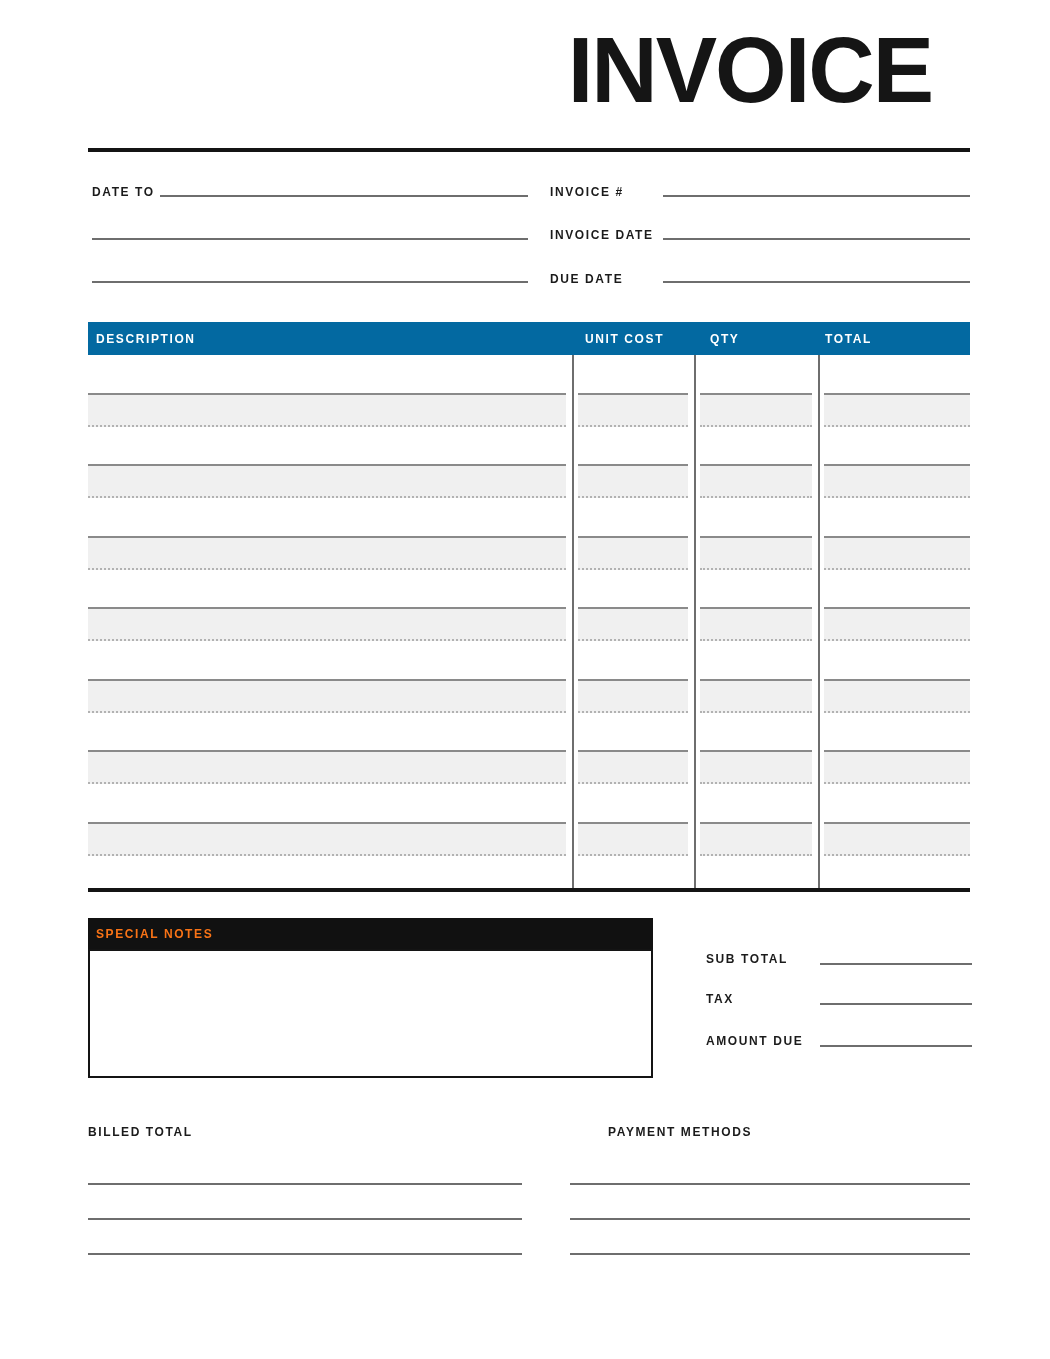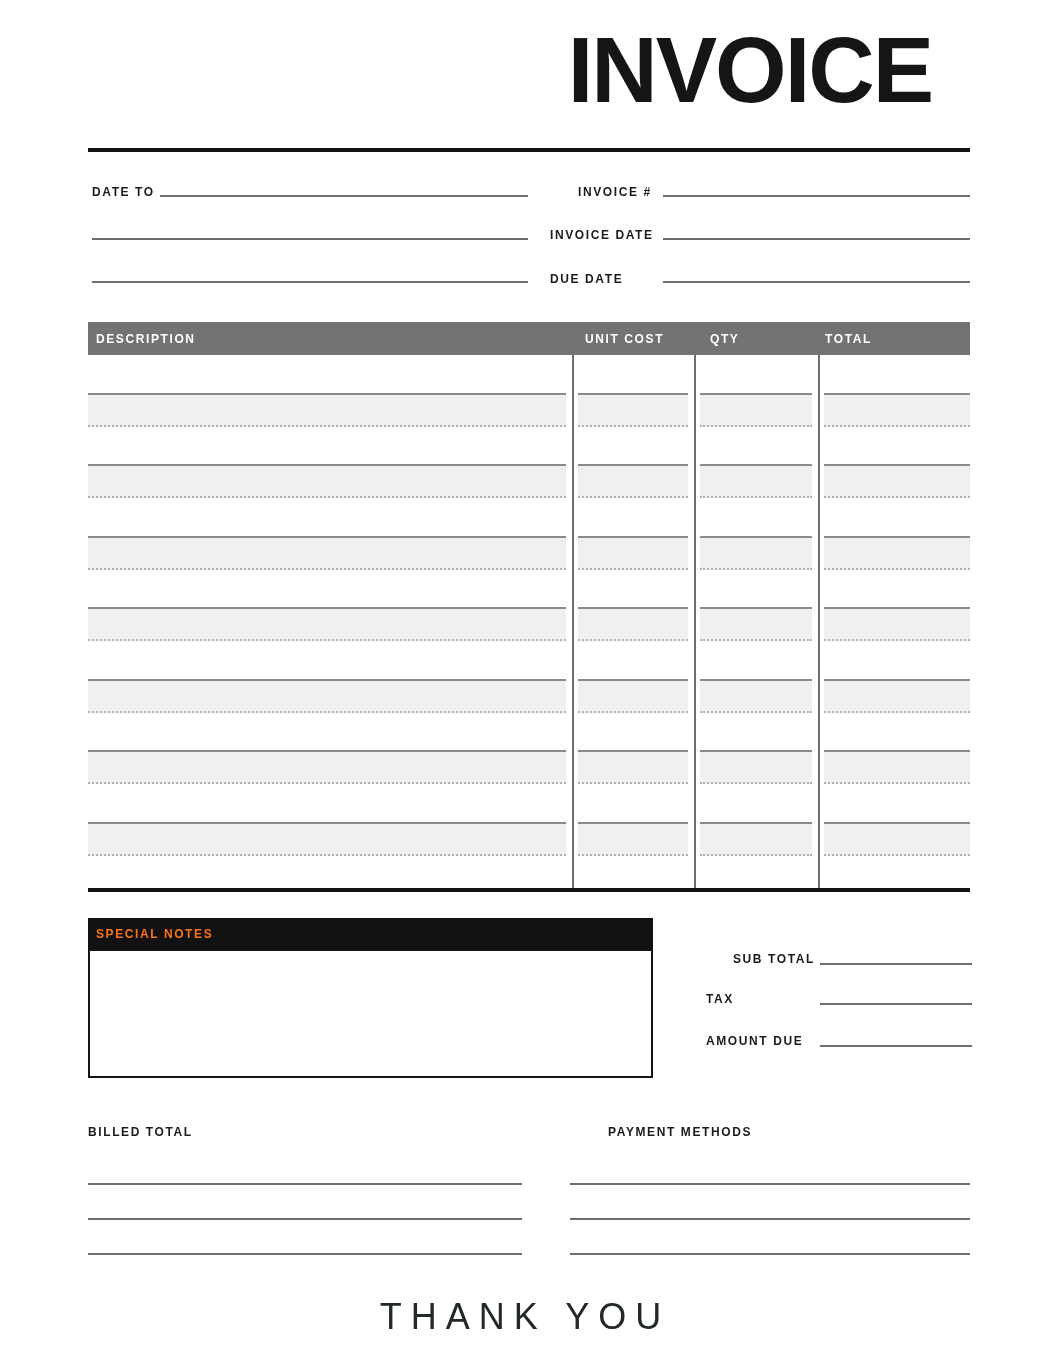--- a/index.html
+++ b/index.html
@@ -41,32 +41,32 @@
     position: absolute;
     left: 88px; top: 148px;
     width: 882px; height: 4px;
     background: #141414;
   }
   
   .billto-label   { left: 92px;  top: 185px; }
   .billto-line1   { left: 160px; top: 195px; width: 368px; }
   .billto-line2   { left: 92px;  top: 238px; width: 436px; }
   .billto-line3   { left: 92px;  top: 281px; width: 436px; }
-  .invnum-label   { left: 578px; top: 185px; }
+  .invnum-label   { left: 550px; top: 185px; }
   .invnum-line    { left: 663px; top: 195px; width: 307px; }
   .invdate-label  { left: 550px; top: 228px; }
   .invdate-line   { left: 663px; top: 238px; width: 307px; }
   .duedate-label  { left: 550px; top: 272px; }
   .duedate-line   { left: 663px; top: 281px; width: 307px; }
   
   .thead {
     position: absolute;
     left: 88px; top: 322px;
     width: 882px; height: 33px;
-    background: #737373;
+    background: #0369a1;
   }
   .thead .lbl { color: #ffffff; top: 10px; }
   .th0 { left: 8px; }
   .th1 { left: 497px; }
   .th2 { left: 622px; }
   .th3 { left: 737px; }
   .tbody {
     position: absolute;
     left: 88px; top: 355px;
     width: 882px; height: 537px;
@@ -112,21 +112,21 @@
   .notes-bar .lbl { color: #f97316; left: 8px; top: 9px; }
   .notes-box {
     position: absolute;
     left: 88px; top: 949px;
     width: 565px; height: 129px;
     box-sizing: border-box;
     border: 2px solid #141414;
     background: #ffffff;
   }
   
-  .subtotal-label  { left: 706px; top: 952px; margin-left: 27px; }
+  .subtotal-label  { left: 706px; top: 952px; }
   .subtotal-line   { left: 820px; top: 963px; width: 152px; }
   .tax-label       { left: 706px; top: 992px; }
   .tax-line        { left: 820px; top: 1003px; width: 152px; }
   .amountdue-label { left: 706px; top: 1034px; }
   .amountdue-line  { left: 820px; top: 1045px; width: 152px; }
   
   .billedfrom-label { left: 88px;  top: 1125px; }
   .payment-label    { left: 588px; top: 1125px; margin-left: 20px; }
   .bf-line1 { left: 88px;  top: 1183px; width: 434px; }
   .bf-line2 { left: 88px;  top: 1218px; width: 434px; }
@@ -293,15 +293,14 @@
 
   <div class="lbl billedfrom-label">BILLED TOTAL</div>
   <div class="lbl payment-label">PAYMENT METHODS</div>
   <div class="wline bf-line1"></div>
   <div class="wline bf-line2"></div>
   <div class="wline bf-line3"></div>
   <div class="wline pm-line1"></div>
   <div class="wline pm-line2"></div>
   <div class="wline pm-line3"></div>
 
-  <div class="thankyou">THANK YOU</div>
 
 </div>
 
 </body></html>

